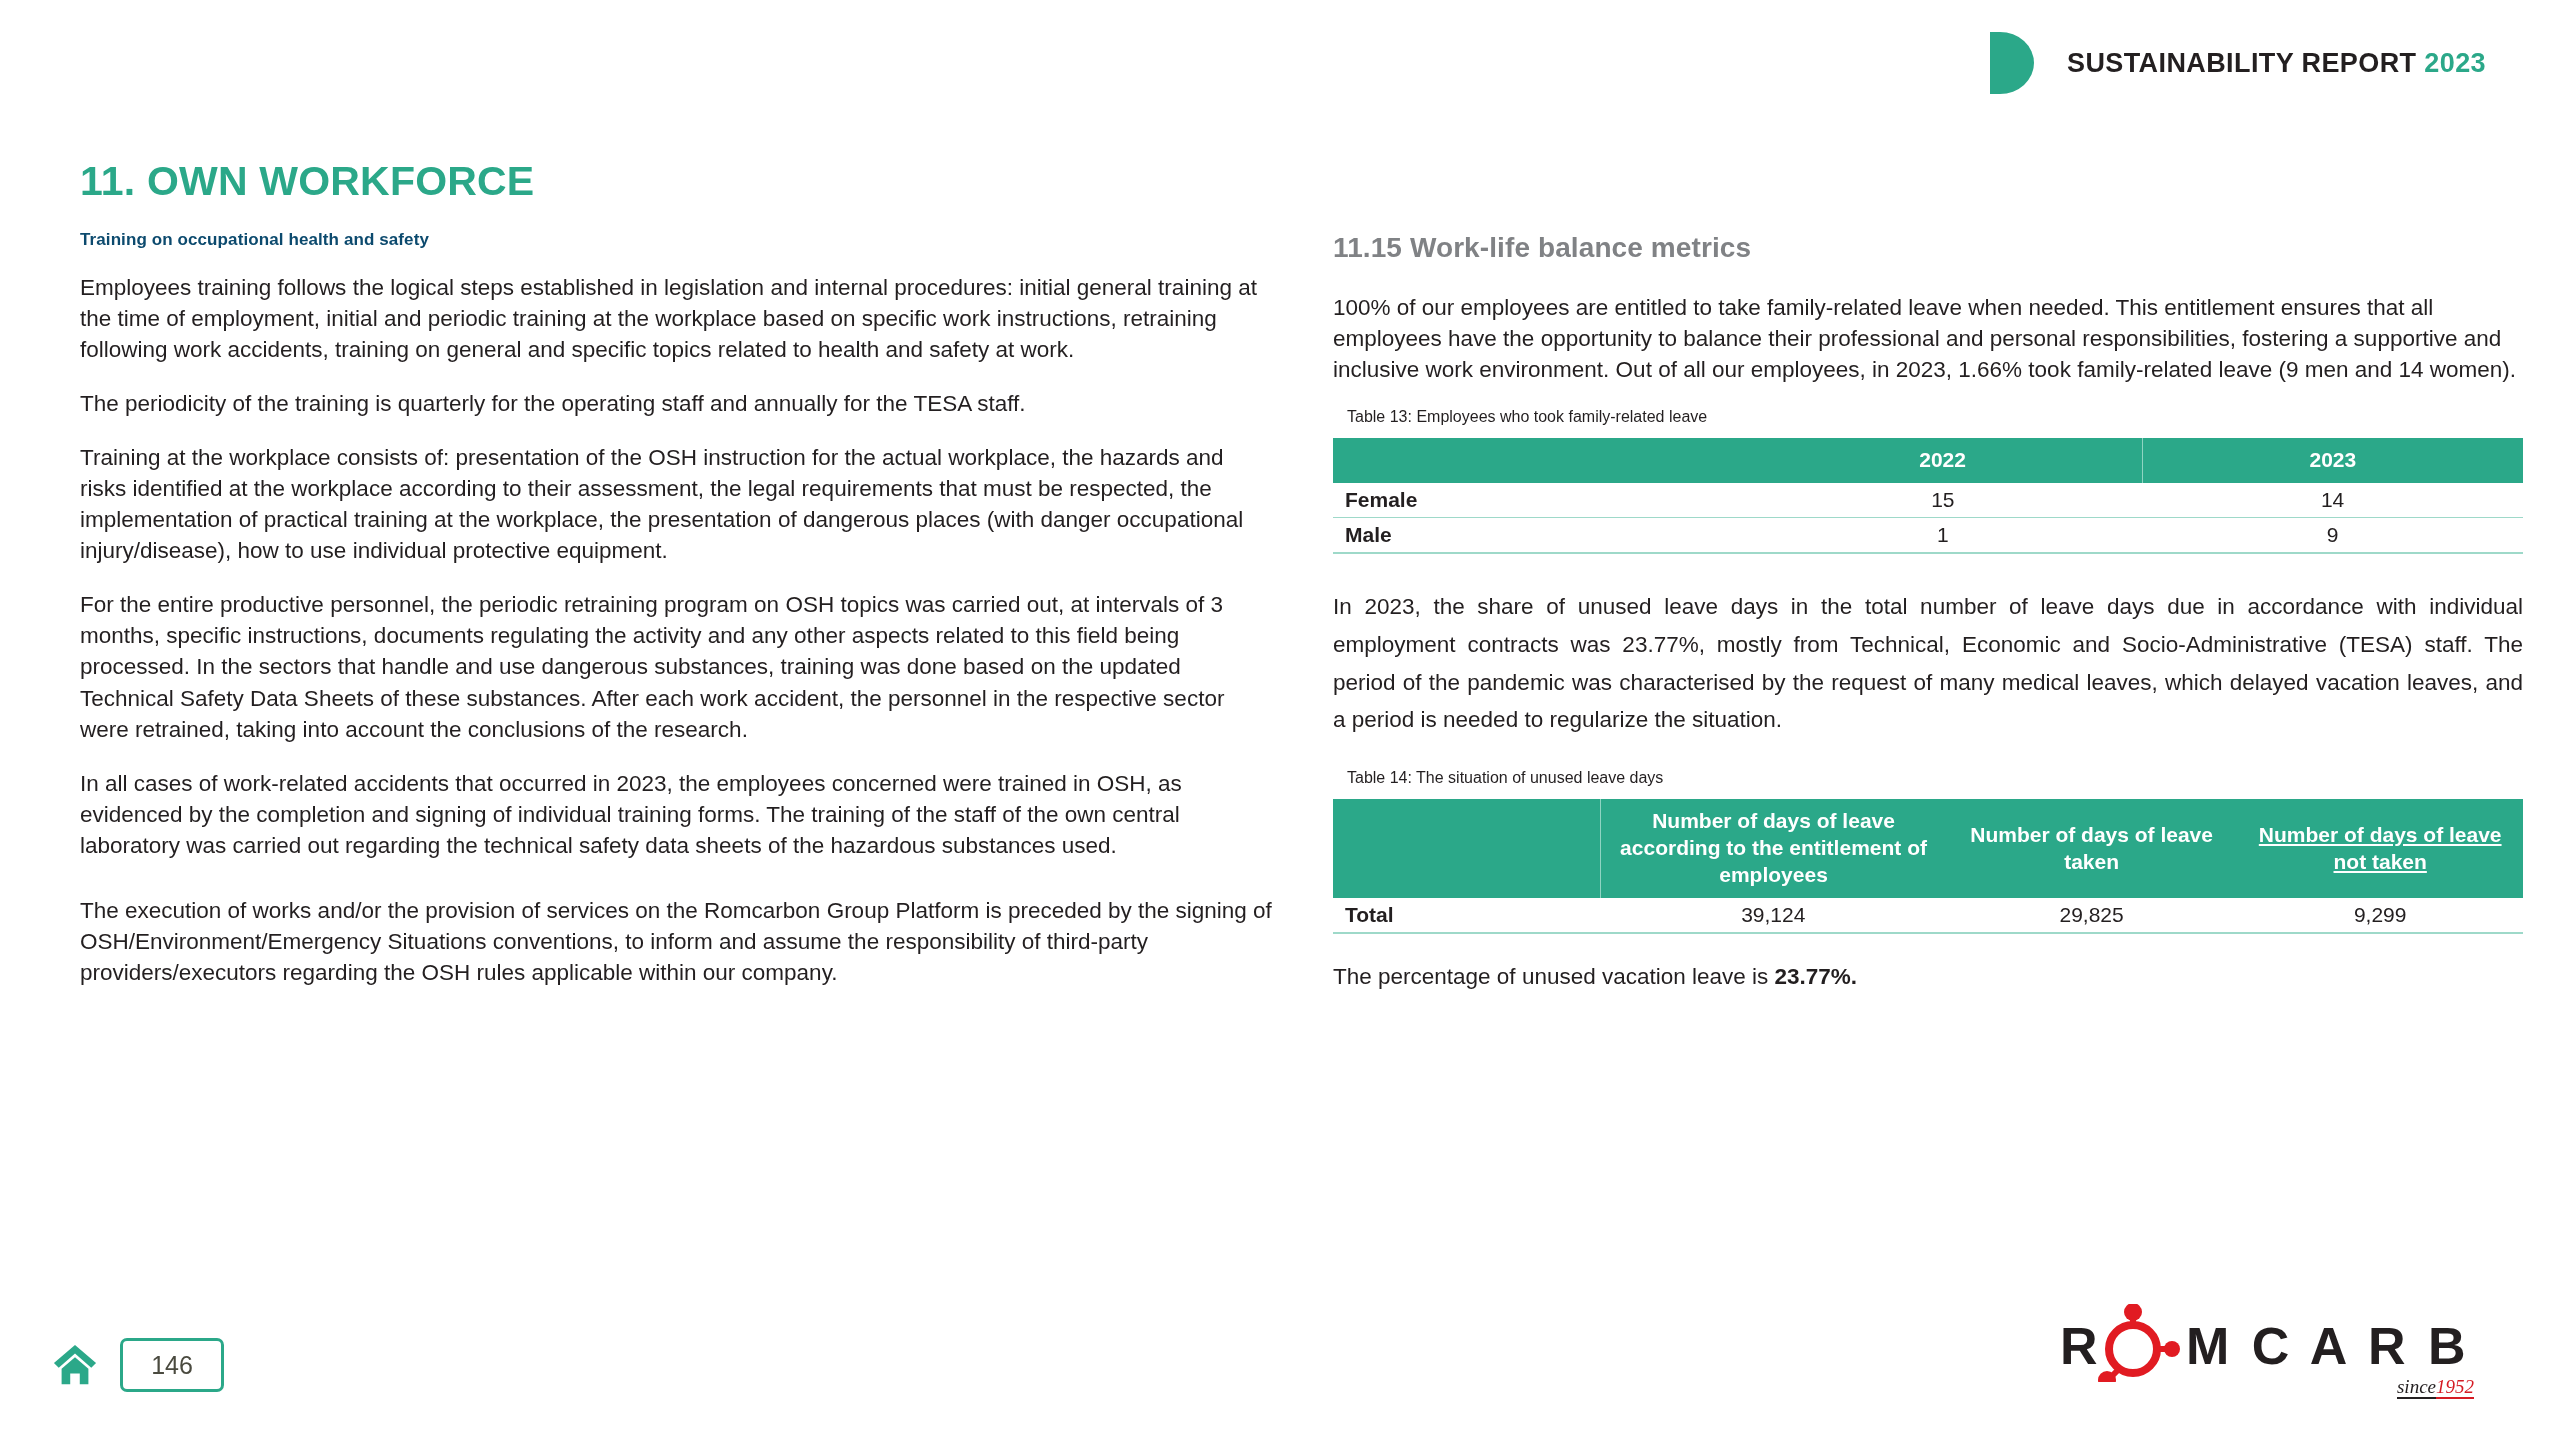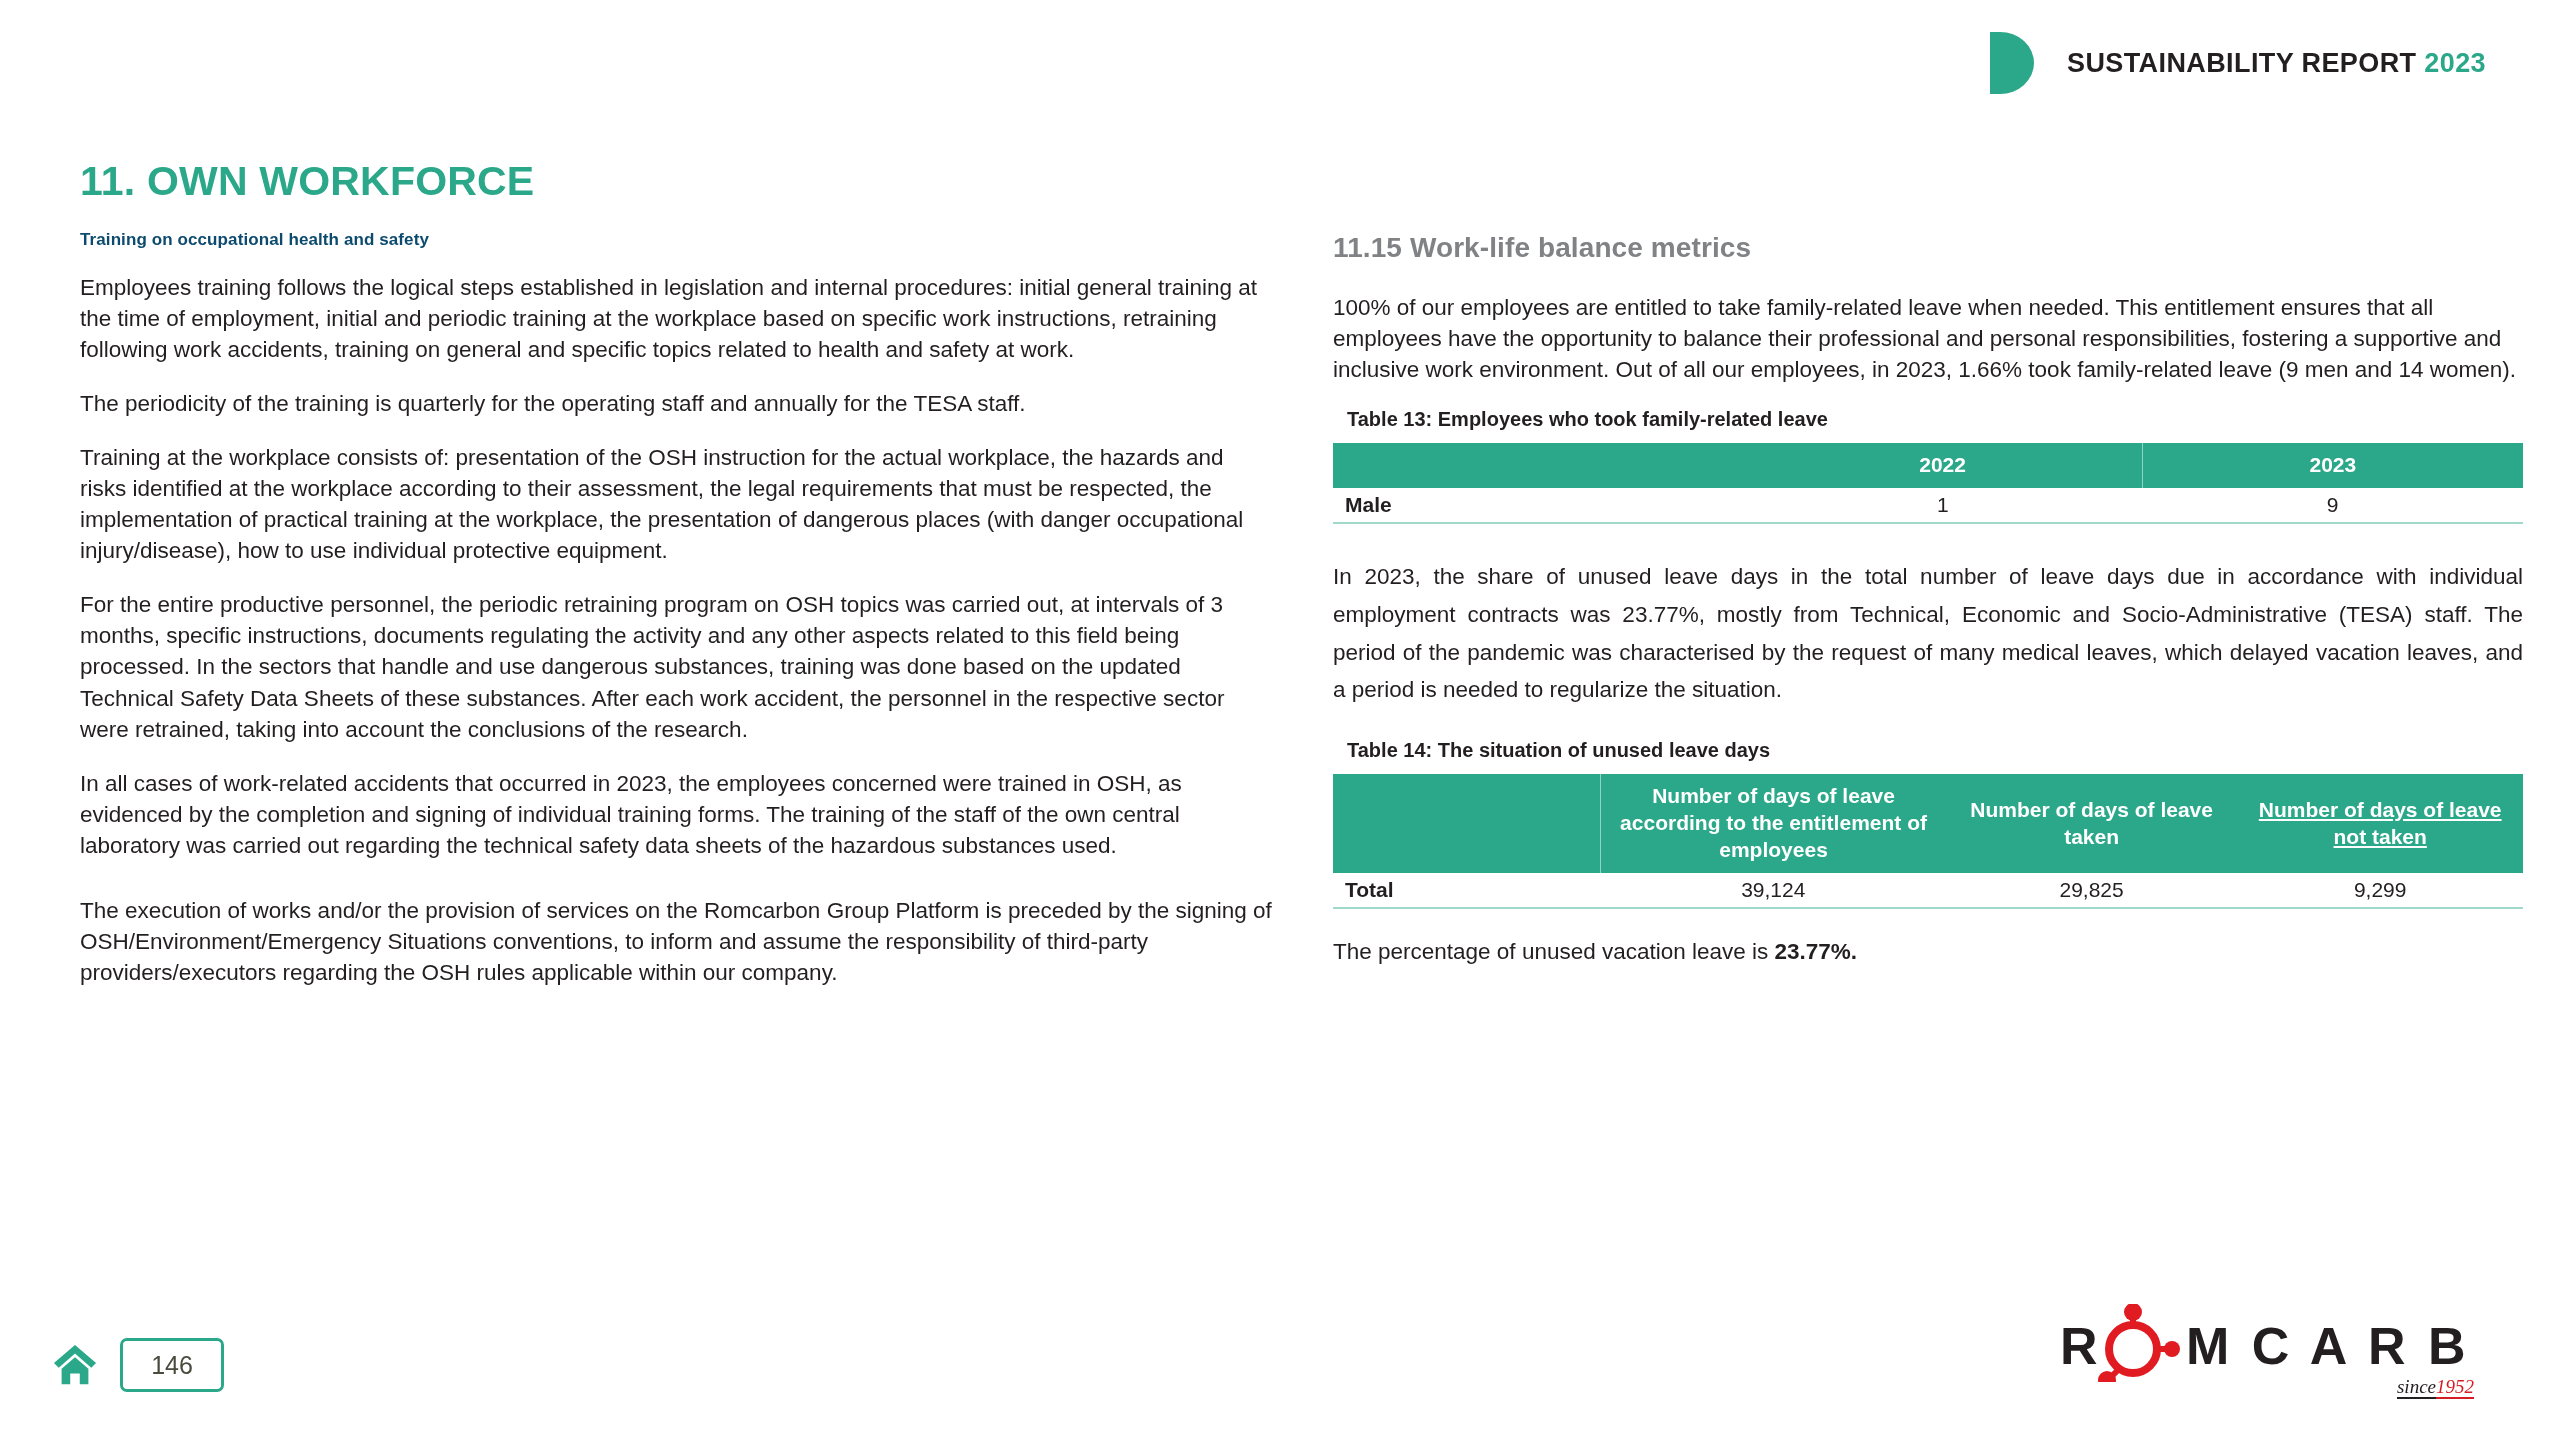--- a/index.html
+++ b/index.html
@@ -68,21 +68,21 @@
     font-size: 22.5px;
     line-height: 1.38;
     color: #231f20;
   }
   p.body.justify { text-align: justify; line-height: 1.68; margin-bottom: 30px; }
   p.body.last { margin-bottom: 0; }
   p.gap-top { margin-top: 34px; }
 
   
   .table-caption {
-    font-size: 20px; font-weight: bold;
+    font-size: 16px; font-weight: normal;
     color: #231f20;
     margin: 9px 0 12px 14px;
   }
 
   
   table.data-table {
     width: 100%;
     border-collapse: collapse;
     table-layout: fixed;
     font-size: 21px;
@@ -193,20 +193,25 @@
     <div class="table-caption">Table 13: Employees who took family-related leave</div>
     <table class="data-table">
       <thead>
         <tr>
           <th class="blank-col t13-c1"></th>
           <th class="t13-c2">2022</th>
           <th class="t13-c3 divider">2023</th>
         </tr>
       </thead>
       <tbody>
+        <tr>
+          <td class="row-label">Female</td>
+          <td>15</td>
+          <td>14</td>
+        </tr>
         <tr>
           <td class="row-label">Male</td>
           <td>1</td>
           <td>9</td>
         </tr>
       </tbody>
     </table>
   </div>
 
   <p class="body justify gap-top">In 2023, the share of unused leave days in the total number of leave days due in accordance with individual employment contracts was 23.77%, mostly from Technical, Economic and Socio-Administrative (TESA) staff. The period of the pandemic was characterised by the request of many medical leaves, which delayed vacation leaves, and a period is needed to regularize the situation.</p>

